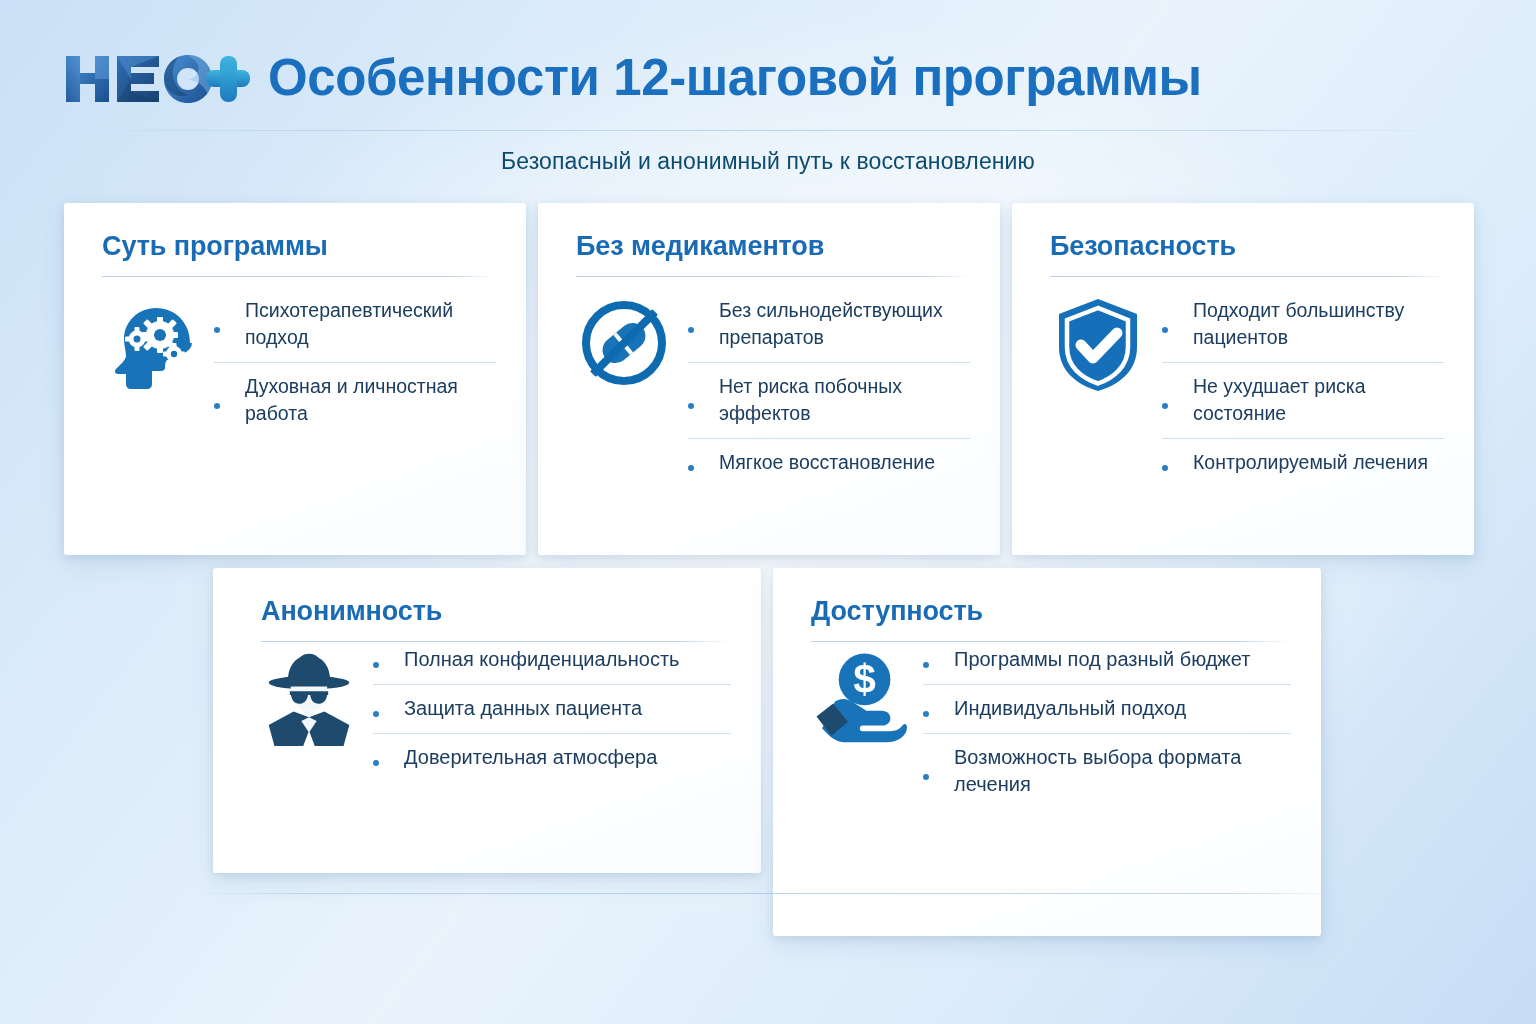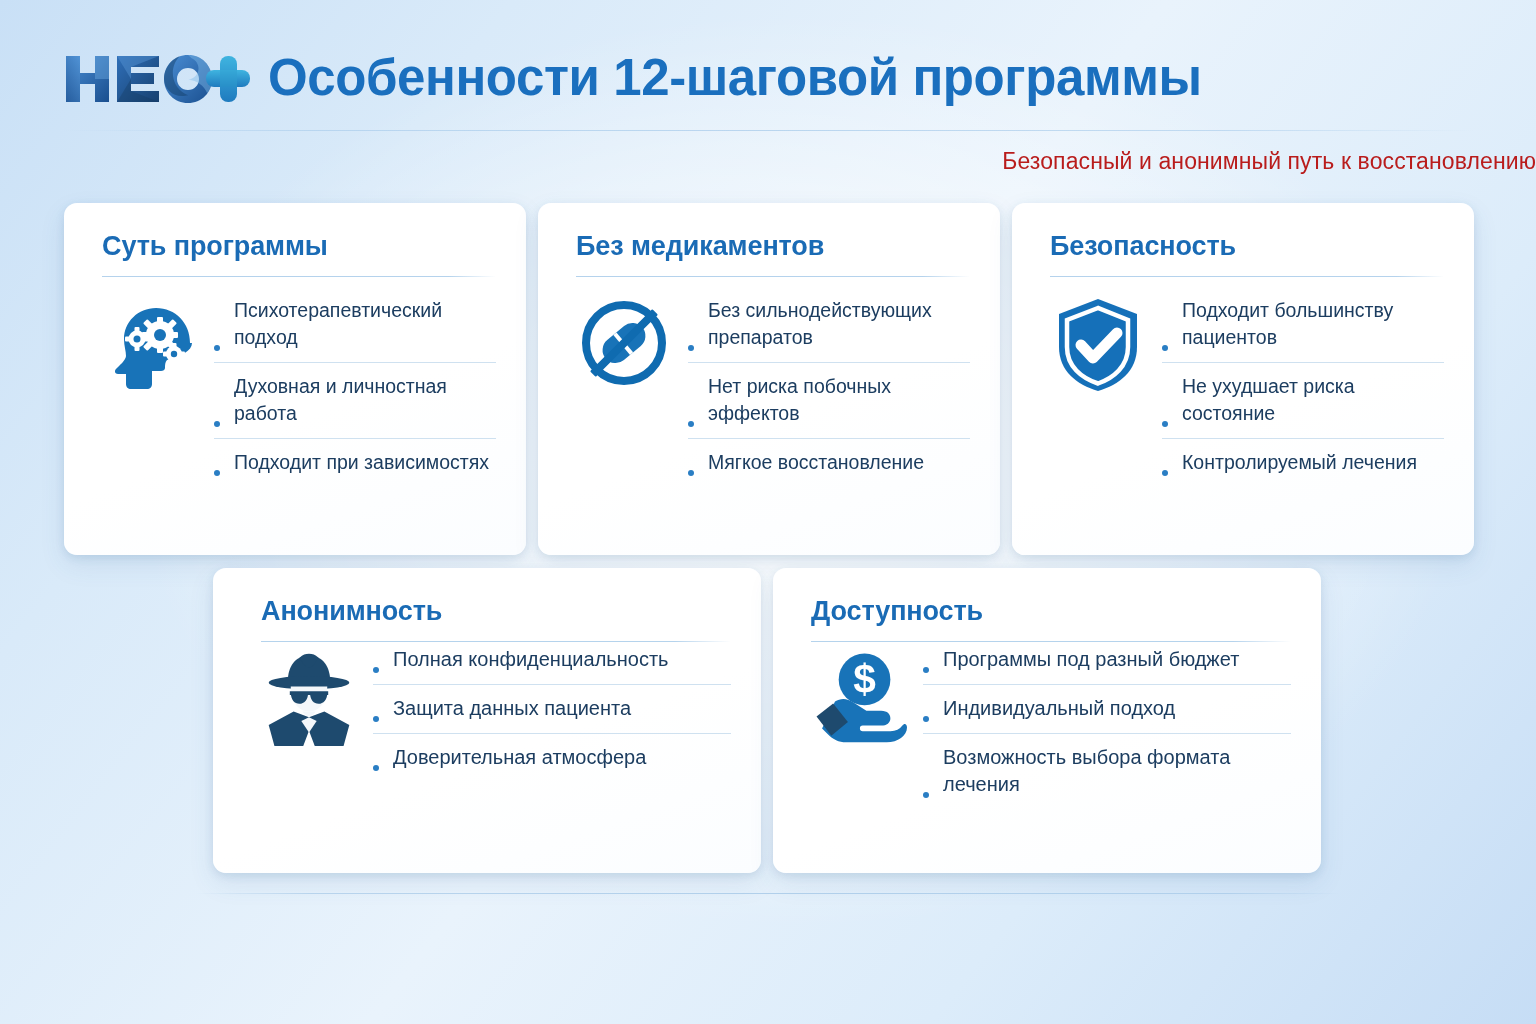--- a/index.html
+++ b/index.html
@@ -64,31 +64,31 @@
     width: 1412px;
     height: 1px;
     background: linear-gradient(90deg, rgba(160,198,232,0) 0%, rgba(160,198,232,0.55) 18%, rgba(160,198,232,0.65) 50%, rgba(160,198,232,0.55) 82%, rgba(160,198,232,0) 100%);
   }
 
   .subtitle {
     position: absolute;
     top: 148px;
     left: 0;
     width: 1536px;
-    text-align: right;
+    text-align: center;
     font-size: 23px;
-    color: #b91c1c;
+    color: #0c4a6e;
     letter-spacing: 0.1px;
   }
 
   
   .card {
     position: absolute;
     background: linear-gradient(160deg, #ffffff 0%, #ffffff 58%, #fbfdff 100%);
-    border-radius: 13px;
+    border-radius: 3px;
     box-shadow:
       0 3px 9px rgba(49,97,145,0.13),
       0 10px 26px rgba(49,97,145,0.10);
     padding: 26px 30px 20px 38px;
     display: flex;
     flex-direction: column;
   }
 
   .card-title {
     font-size: 27px;
@@ -124,22 +124,22 @@
   .card-icon svg { display: block; }
 
   .bullets {
     flex: 1 1 auto;
     list-style: none;
     padding-top: 2px;
   }
 
   .bullet {
     display: flex;
-    align-items: flex-end;
-    gap: 14px;
+    align-items: center;
+    gap: 25px;
     font-size: 19.5px;
     line-height: 27px;
     color: #1c3d60;
     padding: 10px 0 11px 0;
     border-bottom: 1px solid rgba(177,206,231,0.62);
   }
   .bullet:first-child { padding-top: 2px; }
   .bullet:last-child { border-bottom: none; }
 
   .bullet-dot {
@@ -153,21 +153,21 @@
 
   .bullet-text { flex: 1 1 auto; }
 
   
   #card-essence  { left: 64px;   top: 203px; width: 462px; height: 352px; }
   #card-nomeds   { left: 538px;  top: 203px; width: 462px; height: 352px; }
   #card-safety   { left: 1012px; top: 203px; width: 462px; height: 352px; }
 
   
   #card-anon     { left: 213px;  top: 568px; width: 548px; height: 305px; padding-left: 48px; }
-  #card-afford   { left: 773px;  top: 568px; width: 548px; height: 305px; }
+  #card-afford   { left: 773px;  top: 568px; width: 548px; height: 368px; }
 
   #card-anon .card-body,
   #card-afford .card-body { margin-top: 0; }
 
   #card-anon .bullet,
   #card-afford .bullet { font-size: 20px; }
 
   .footer-rule {
     position: absolute;
     left: 196px;
@@ -268,24 +268,20 @@
       </div>
       <ul class="bullets">
         <li class="bullet">
           <span class="bullet-dot"></span>
           <span class="bullet-text">Психотерапевтический подход</span>
         </li>
         <li class="bullet">
           <span class="bullet-dot"></span>
           <span class="bullet-text">Духовная и личностная работа</span>
         </li>
-        <li class="bullet">
-          <span class="bullet-dot"></span>
-          <span class="bullet-text">Подходит при зависимостях</span>
-        </li>
       </ul>
     </div>
   </div>
 
   <div class="card" id="card-nomeds">
     <div class="card-title">Без медикаментов</div>
     <div class="card-title-rule"></div>
     <div class="card-body">
       <div class="card-icon">
         <svg width="92" height="92" viewBox="0 0 92 92">

